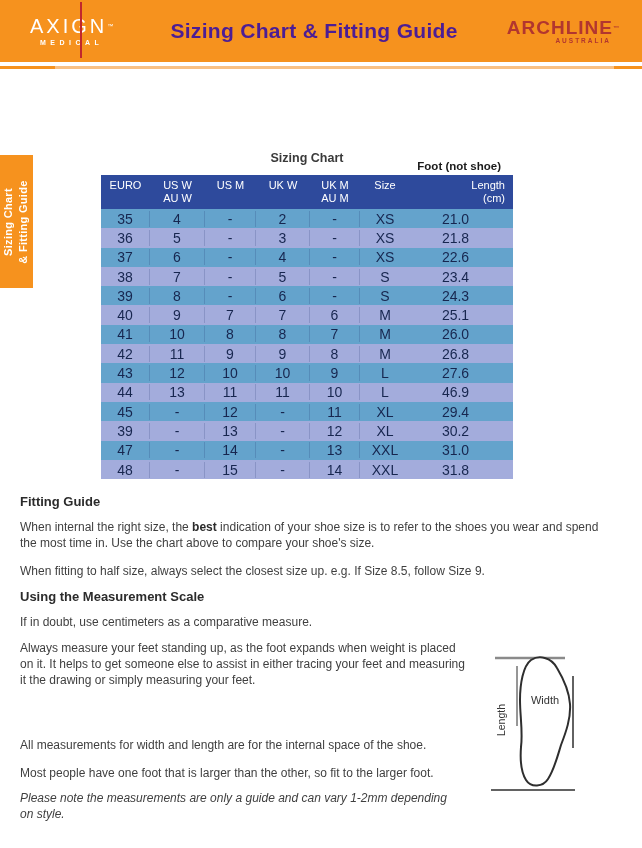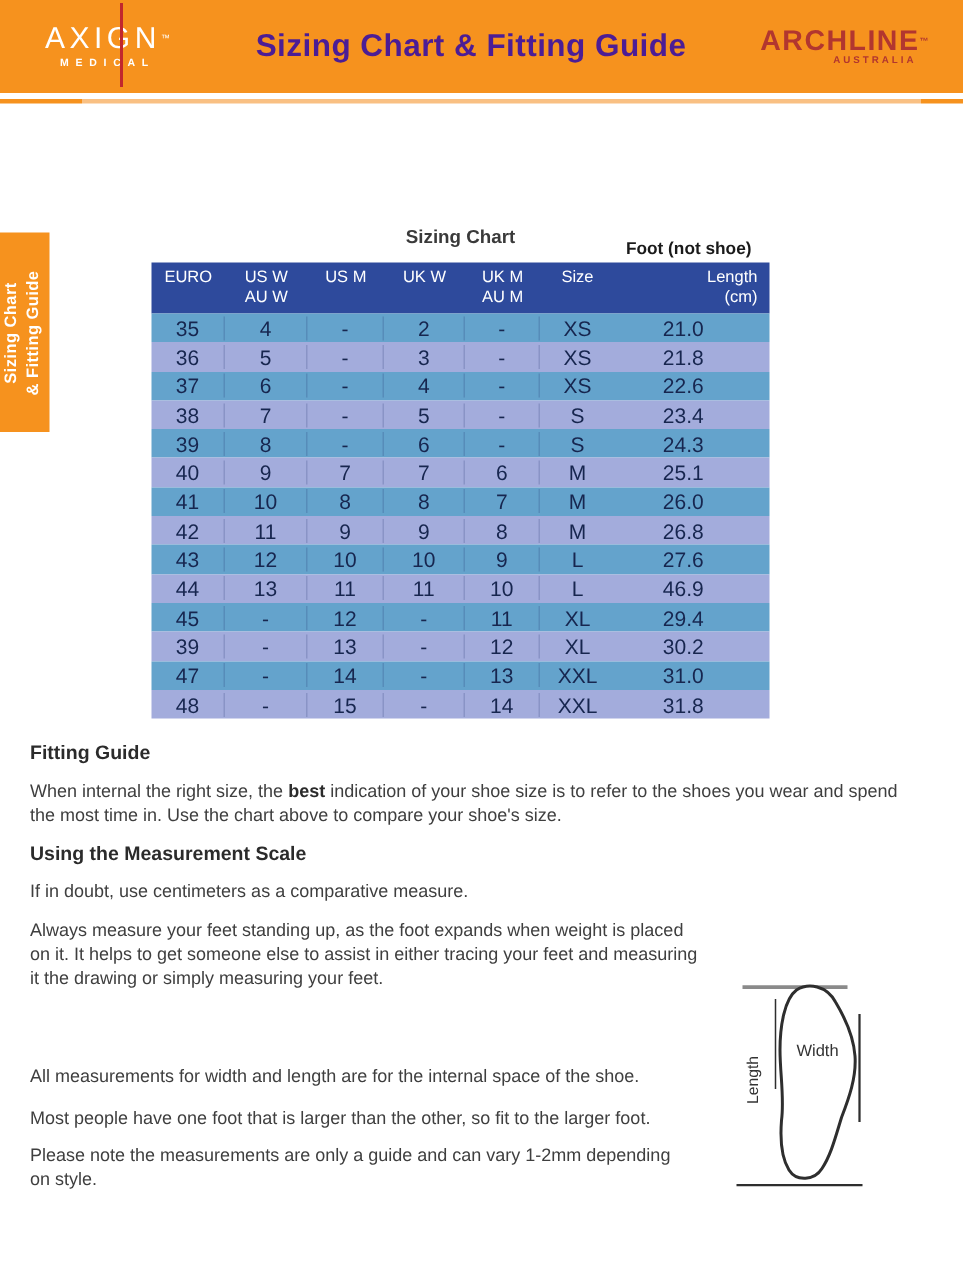--- a/index.html
+++ b/index.html
@@ -79,21 +79,21 @@
   .section-heading { font-size:13px; font-weight:bold; color:#2b2b2b; text-align:left; line-height:15px; }
   .fitting-heading { margin-top:15px; }
   .para { font-size:12px; line-height:16px; color:#3f3f3f; white-space:pre-line; }
   .p-fit1 { margin-top:10px; max-width:604px; }
   .p-fit2 { margin-top:12px; }
   .measure-heading { margin-top:10px; }
   .p-m1 { margin-top:10px; }
   .p-m2 { margin-top:10px; max-width:450px; }
   .p-m3 { margin-top:12px; max-width:470px; }
   .p-m4 { margin-top:49px; }
-  .p-m5 { margin-top:9px; max-width:430px; }
+  .p-m5 { margin-top:9px; max-width:430px;font-style:italic; }
   .bold-word { font-weight:bold; color:#2b2b2b; }
 
   
   .foot-diagram { position:absolute; left:487px; top:648px; width:152px; height:152px; }
   .diag-label { font-family:"Liberation Sans", sans-serif; fill:#333; }
 </style>
 </head>
 <body>
 
 <div class="top-bar">
@@ -281,20 +281,21 @@
             <div class="tcell c5">XXL</div>
             <div class="tcell c6">31.8</div>
           </div>
         </div>
     </div>
   </div>
 
   <div class="section-heading fitting-heading">Fitting Guide</div>
   <p class="para p-fit1"><span>When internal the right size, the </span><span class="bold-word">best</span><span> indication of your shoe size is to refer to the shoes you wear and spend
 the most time in. Use the chart above to compare your shoe's size.</span></p>
+  <p class="para p-fit2">When fitting to half size, always select the closest size up. e.g. If Size 8.5, follow Size 9.</p>
 
   <div class="section-heading measure-heading">Using the Measurement Scale</div>
   <p class="para p-m1">If in doubt, use centimeters as a comparative measure.</p>
   <p class="para p-m2">Always measure your feet standing up, as the foot expands when weight is placed
 on it. It helps to get someone else to assist in either tracing your feet and measuring
 it the drawing or simply measuring your feet.</p>
   <p class="para p-m4">All measurements for width and length are for the internal space of the shoe.</p>
   <p class="para p-m3">Most people have one foot that is larger than the other, so fit to the larger foot.</p>
   <p class="para p-m5">Please note the measurements are only a guide and can vary 1-2mm depending
 on style.</p>

